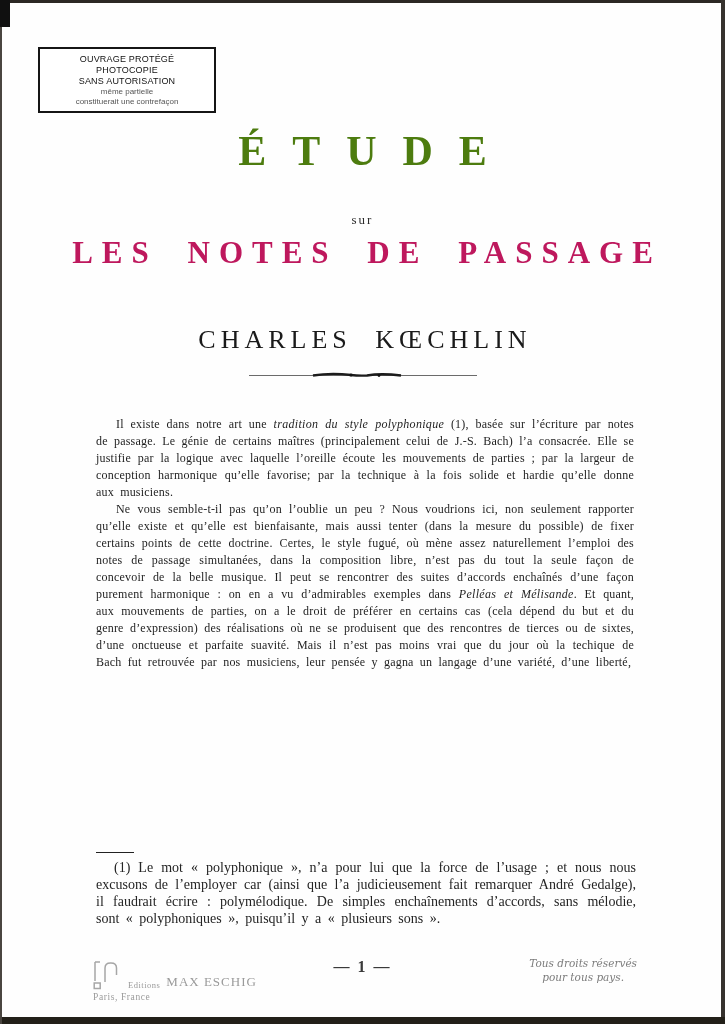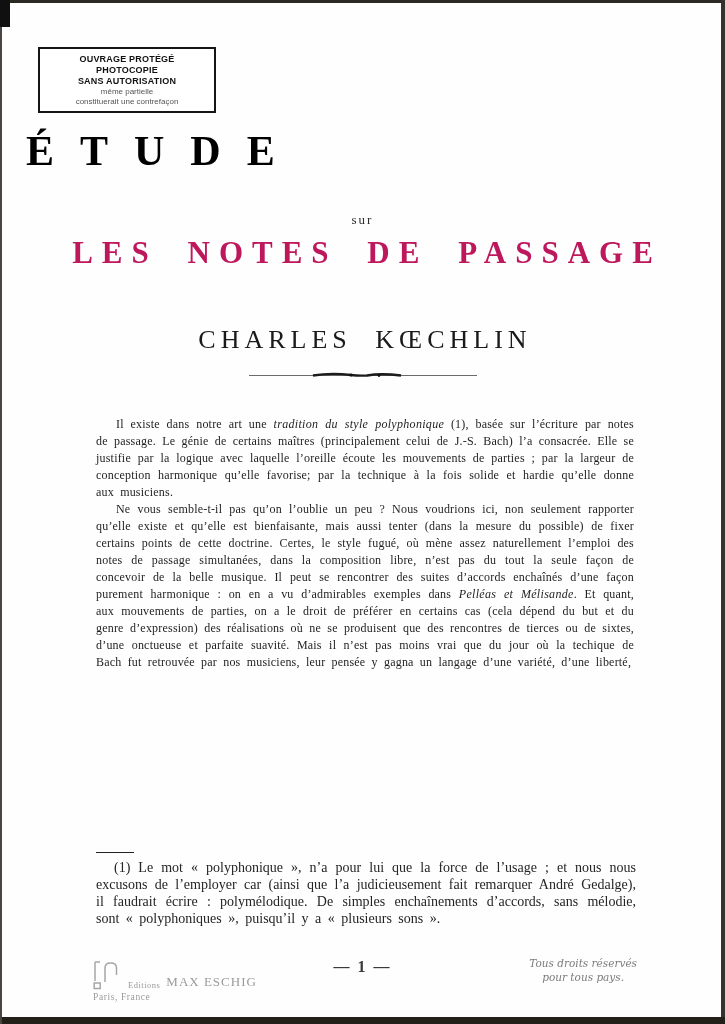--- a/index.html
+++ b/index.html
@@ -18,28 +18,28 @@
   .edge-left{position:absolute;top:0;left:0;bottom:0;width:2px;background:#4a4540;}
   .corner-blob{position:absolute;top:0;left:0;width:10px;height:27px;background:#101010;}
 
   
   .stamp{
     position:absolute;left:38px;top:47px;width:168px;
     border:2px solid #151515;background:#fff;
     padding:5px 3px 4px 3px;text-align:center;
     font-family:"Liberation Sans","DejaVu Sans",sans-serif;
   }
-  .stamp .b{font-size:9px;font-weight:bold;line-height:11px;color:#111;letter-spacing:.2px;}
+  .stamp .b{font-size:9px;font-weight:normal;line-height:11px;color:#111;letter-spacing:.2px;}
   .stamp .s{font-size:8px;line-height:10px;color:#555;}
 
   
   .t-main{
-    position:absolute;top:127px;left:0;width:100%;
+    position:absolute;top:127px;left:0;width:100%;text-align:center;
     font-size:42px;font-weight:bold;letter-spacing:26px;padding-left:26px;
-    box-sizing:border-box;color:#000000;
+    box-sizing:border-box;color:#4d7c0f;
   }
   .t-sur{position:absolute;top:212px;left:0;width:100%;text-align:center;
     font-size:13px;letter-spacing:2px;color:#2b2b2b;}
   .t-sub{position:absolute;top:235px;left:0;width:100%;text-align:center;
     font-size:31px;font-weight:bold;letter-spacing:9px;word-spacing:13px;
     padding-left:9px;box-sizing:border-box;color:#be185d;}
   .t-par{position:absolute;top:303px;left:0;width:100%;text-align:right;
     font-size:14px;letter-spacing:1px;color:#0369a1;padding-left:47px;}
   .t-author{position:absolute;top:325px;left:0;width:100%;text-align:center;
     font-size:26px;letter-spacing:5px;word-spacing:12px;padding-left:5px;

